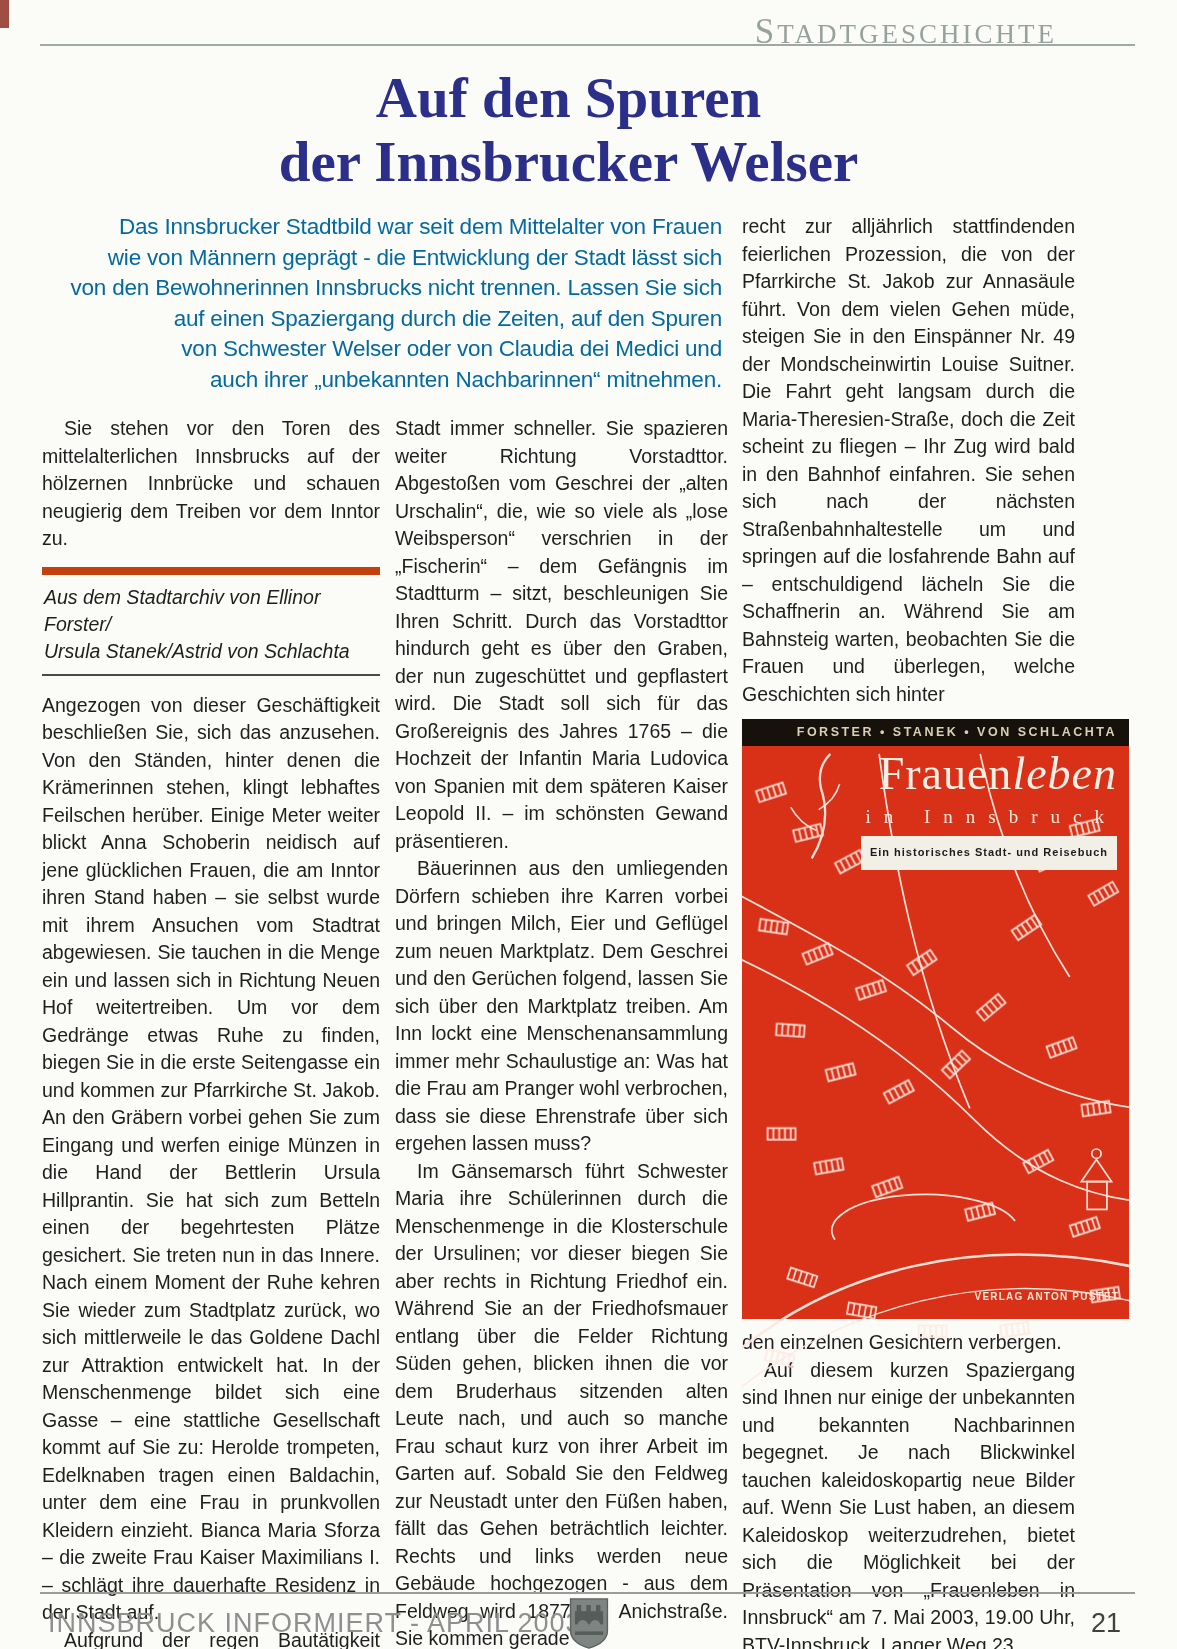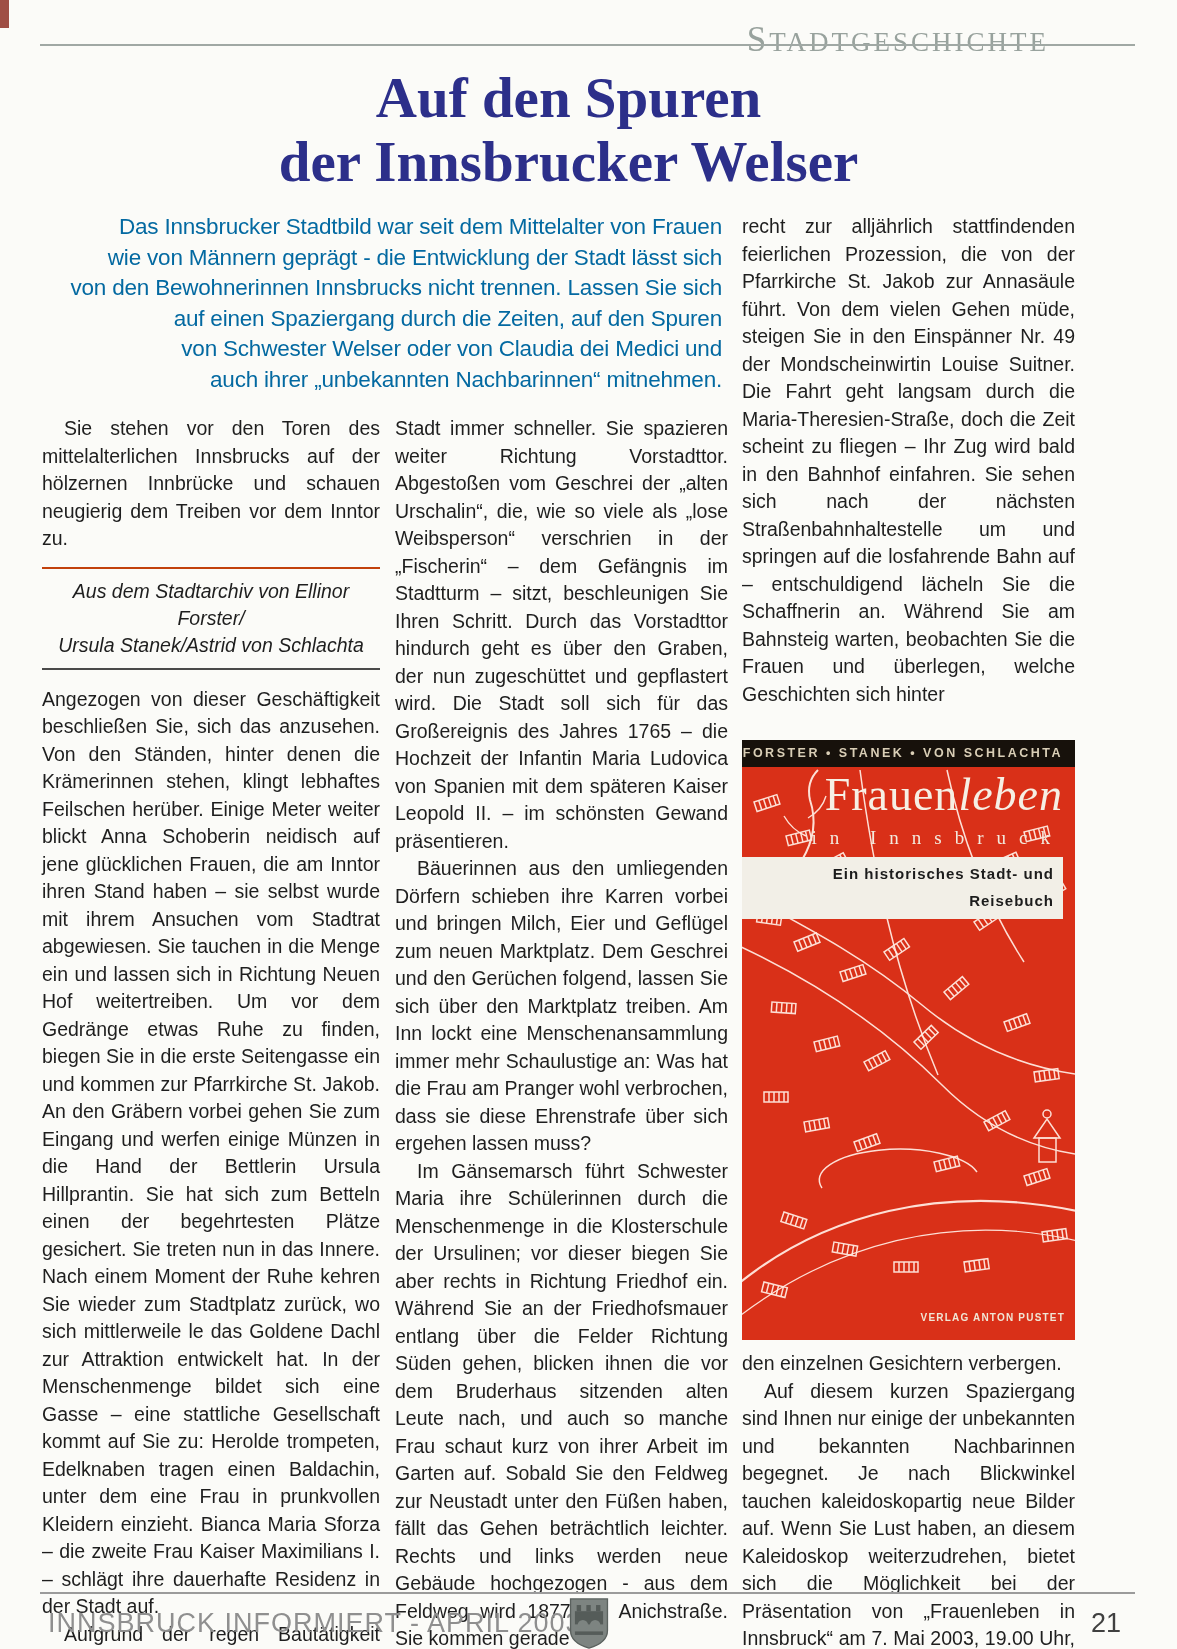--- a/index.html
+++ b/index.html
@@ -8,21 +8,21 @@
     width:1177px;height:1649px;
     margin:0 auto;
     background:#fbfbf8;
     overflow:hidden;
     font-family:"Liberation Sans",sans-serif;
     color:#1e1e1e;
   }
   
   .edge-mark{position:absolute;left:0;top:0;width:9px;height:28px;background:#8e2f25;opacity:.85;}
   .masthead{
-    position:absolute;top:4px;right:112px;margin:16px;
+    position:absolute;top:4px;right:112px;margin:8px;
     font-family:"Liberation Serif",serif;font-weight:400;
     font-size:27px;letter-spacing:3px;color:#98a29d;
   }
   .masthead::first-letter{font-size:35px;}
   .header-rule{position:absolute;top:44px;left:40px;right:42px;height:2px;background:#a0a8a4;}
   
   .article-title{
     position:absolute;top:66px;left:0;right:40px;margin:0;
     text-align:center;
     font-family:"Liberation Serif",serif;font-weight:700;
@@ -37,28 +37,28 @@
   
   .col{position:absolute;font-size:19.5px;line-height:27.5px;text-align:justify;}
   .col p{margin:0;hyphens:auto;}
   .col p.indent{text-indent:22px;}
   .col-left{top:415px;left:42px;width:338px;}
   .col-middle{top:415px;left:395px;width:333px;}
   .col-right{top:213px;left:742px;width:333px;}
   
   .byline{
     margin:14px 0 16px 0;padding:9px 2px;
-    border-top:2px solid #c2410c;border-bottom:2px solid #4a4a4a;
+    border-top:8px solid #c2410c;border-bottom:2px solid #4a4a4a;
     font-style:italic;font-size:19.5px;line-height:27px;
-    text-align:center;text-indent:0;
+    text-align:left;text-indent:0;
   }
   
   .book-cover{
-    position:relative;width:333px;height:600px;
-    margin:32px 0 10px 0;
+    position:relative;width:387px;height:600px;
+    margin:11px 0 10px 0;
     background:#d93018;
   }
   .book-authors-bar{
     position:absolute;top:0;left:0;right:0;height:27px;
     background:#17110b;display:flex;align-items:center;justify-content:flex-end;
     padding-right:12px;box-sizing:border-box;z-index:2;
   }
   .book-authors-bar span{
     color:#d9ceb6;font-size:12.5px;font-weight:700;letter-spacing:2.5px;
   }
@@ -68,21 +68,21 @@
     margin:0;color:#f6efe4;font-family:"Liberation Serif",serif;
     font-size:46px;line-height:1.0;font-weight:400;letter-spacing:1px;
   }
   .book-title .it{font-style:italic;}
   .book-subtitle{
     margin:6px 0 5px 0;color:#f2ebdf;font-family:"Liberation Serif",serif;
     font-size:19px;letter-spacing:13px;font-weight:400;
   }
   .book-banner{
     display:inline-block;background:#f2efe7;color:#1c1c1c;
-    font-size:15px;font-weight:700;letter-spacing:1px;
+    font-size:11px;font-weight:700;letter-spacing:1px;
     padding:3px 9px 4px 9px;
   }
   .book-publisher{
     position:absolute;right:10px;bottom:9px;z-index:2;
     color:#f0e6d5;font-size:10px;font-weight:700;letter-spacing:1.2px;
   }
   
   .footer-rule{position:absolute;top:1592px;left:40px;right:42px;height:2px;background:#9b9b9b;}
   .footer-name{
     position:absolute;top:1608px;left:48px;margin:0;

